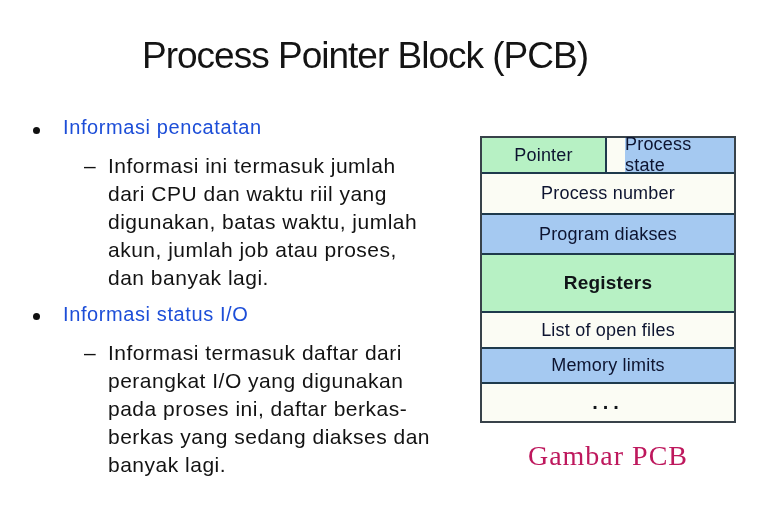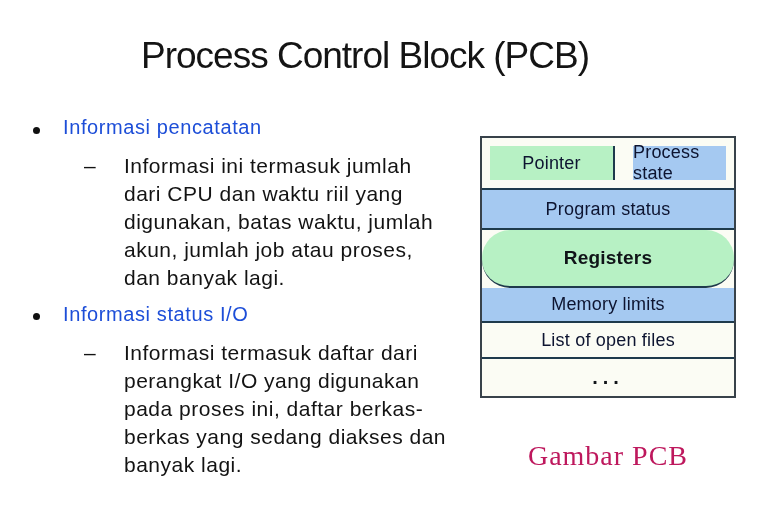--- a/index.html
+++ b/index.html
@@ -25,58 +25,58 @@
     letter-spacing:0.6px; color:#1d4ed8; white-space:nowrap;
   }
   #bh1 { top:112px; }
   #bh2 { top:299px; }
   .sub-dash {
     position:absolute; left:84px; font-size:21px; line-height:28px; color:#131313;
   }
   #dash1 { top:152px; }
   #dash2 { top:339px; }
   .sub-text {
-    position:absolute; left:124px; width:370px;
+    position:absolute; left:108px; width:370px;
     font-size:21px; line-height:28px; letter-spacing:0.5px;
     color:#131313; white-space:pre-line;
   }
   #sub1 { top:152px; }
   #sub2 { top:339px; }
 
   
   .pcb {
     position:absolute; left:480px; top:136px; width:252px;
     border:2px solid #38424a; background:#fbfcf4;
   }
   .pcb-row {
     display:flex; align-items:center; justify-content:center;
     border-bottom:2px solid #1e3a4c;
     font-size:18px; color:#0d1430; letter-spacing:0.2px;
   }
   .pcb-row:last-child { border-bottom:none; }
   .h34 { height:34px; } .h39 { height:39px; } .h38 { height:38px; }
   .h56 { height:56px; } .h33 { height:33px; } .h37 { height:37px; }
-  .split { padding:8px; }
+  .split { padding:0; }
   .split .cell {
     height:100%; display:flex; align-items:center; justify-content:center;
   }
   .cell-left  { width:123px; border-right:2px solid #1e3a4c; }
   .cell-right { flex:1; }
-  .registers  { font-weight:bold; font-size:19px; color:#101418;border-radius:28px; }
+  .registers  { font-weight:bold; font-size:19px; color:#101418; }
   .ellipsis-row { font-size:20px; font-weight:bold; letter-spacing:5px; color:#101418; }
   .caption {
     position:absolute; left:480px; top:440px; width:256px;
     text-align:center; font-family:"Liberation Serif", serif;
     font-size:28px; color:#be185d; letter-spacing:1px; white-space:nowrap;
   }
 </style>
 </head>
 <body>
 
-<div class="title">Process Control Block (PCB)</div>
+<div class="title">Process Pointer Block (PCB)</div>
 
 <span class="bullet-dot" id="dot1"></span>
 <div class="bullet-header" id="bh1">Informasi pencatatan</div>
 <div class="sub-dash" id="dash1">–</div>
 <div class="sub-text" id="sub1">Informasi ini termasuk jumlah
 dari CPU dan waktu riil yang
 digunakan, batas waktu, jumlah
 akun, jumlah job atau proses,
 dan banyak lagi.</div>
 
@@ -87,20 +87,21 @@
 perangkat I/O yang digunakan
 pada proses ini, daftar berkas-
 berkas yang sedang diakses dan
 banyak lagi.</div>
 
 <div class="pcb">
   <div class="pcb-row split h34">
     <div class="cell cell-left" style="background: rgb(183, 241, 196);">Pointer</div>
     <div class="cell cell-right" style="background: rgb(165, 201, 241); margin-left: 18px;">Process state</div>
   </div>
-  <div class="pcb-row h38" style="background: rgb(165, 201, 241);">Program status</div>
+  <div class="pcb-row h39" style="background: rgb(251, 252, 244);">Process number</div>
+  <div class="pcb-row h38" style="background: rgb(165, 201, 241);">Program diakses</div>
   <div class="pcb-row h56 registers" style="background: rgb(183, 241, 196);">Registers</div>
+  <div class="pcb-row h34" style="background: rgb(251, 252, 244);">List of open files</div>
   <div class="pcb-row h33" style="background: rgb(165, 201, 241);">Memory limits</div>
-  <div class="pcb-row h34" style="background: rgb(251, 252, 244);">List of open files</div>
   <div class="pcb-row h37 ellipsis-row" style="background: rgb(251, 252, 244);">...</div>
 </div>
 
 <div class="caption">Gambar PCB</div>
 
 </body></html>

